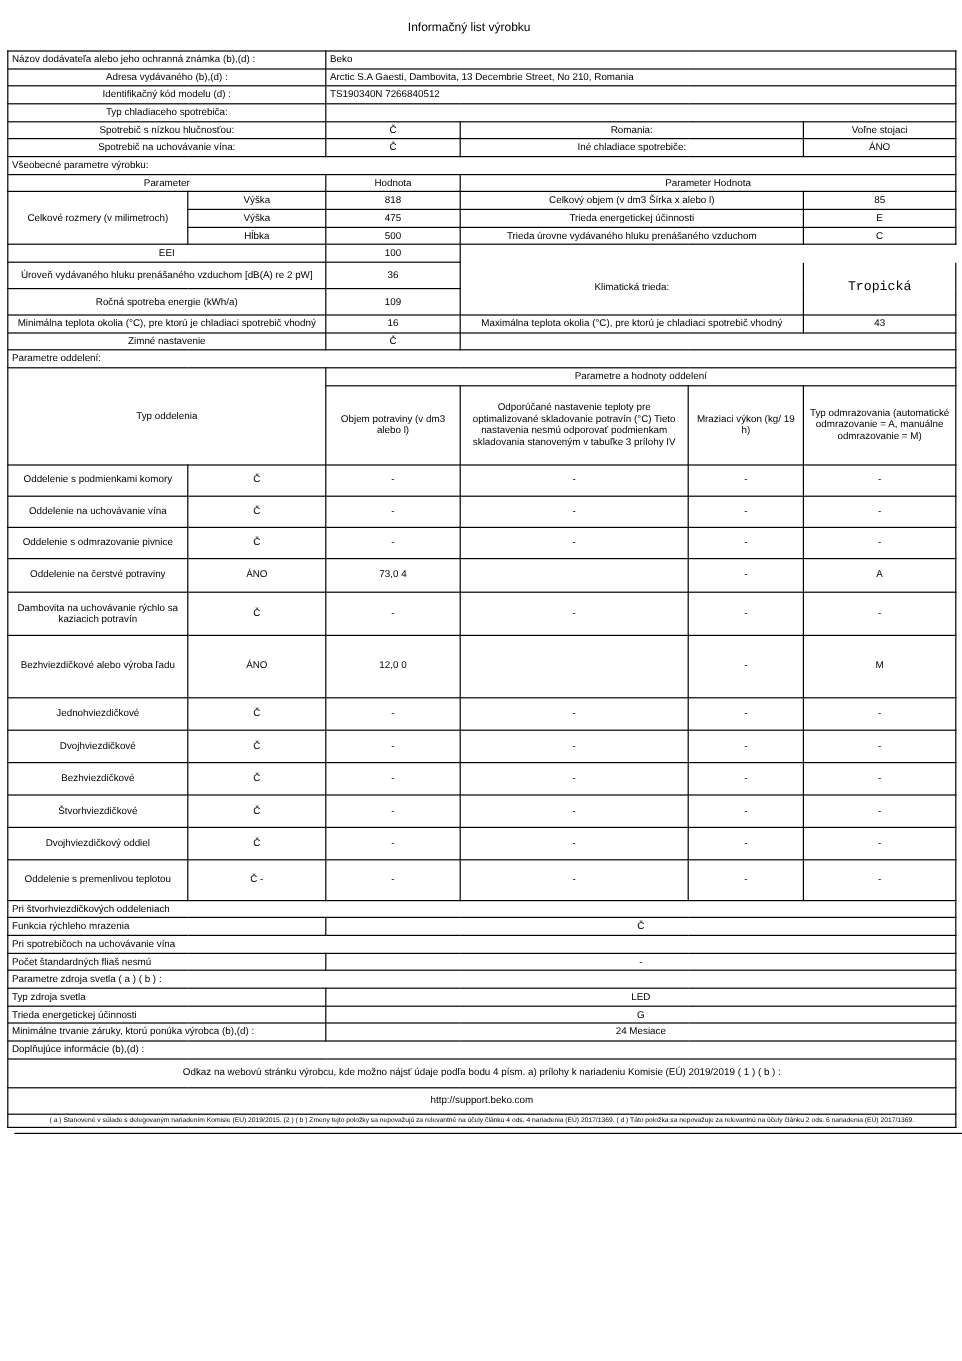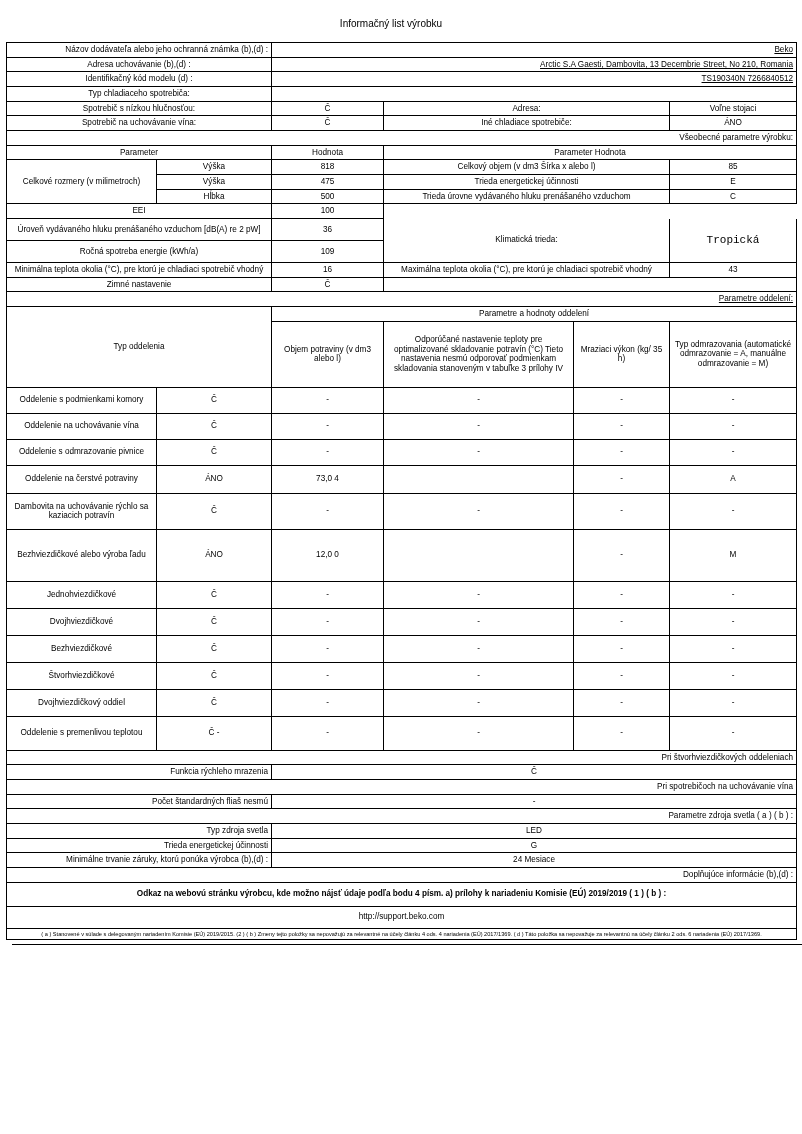--- a/index.html
+++ b/index.html
@@ -30,24 +30,24 @@
     width: 790px;
     table-layout: fixed;
   }
   table.sheet td {
     border: 1px solid #000;
     padding: 2px 3px;
     vertical-align: middle;
     line-height: 1.18;
   }
   .c { text-align: center; }
-  .l { text-align: right; }
-  .b { font-weight: bold; }
+  .l { text-align: left; }
+  .b { font-weight: normal; }
   .nb { border: none !important; }
-  .pad-l { padding-left: 5px; text-decoration: underline; }
+  .pad-l { padding-left: 5px; }
   .tall { height: 22px; }
   .big { font-size: 11px; }
   .foot {
     font-size: 5.6px;
     text-align: center;
     line-height: 1.45;
     padding: 4px 14px;
   }
   .bottombar {
     width: 790px;
@@ -72,36 +72,36 @@
       <col style="width:96px">
       <col style="width:127px">
     </colgroup>
 
     <tbody>
         <tr>
       <td colspan="2" class="l">Názov dodávateľa alebo jeho ochranná známka (b),(d) :</td>
       <td colspan="4" class="l pad-l">Beko</td>
     </tr>
     <tr>
-      <td colspan="2" class="c">Adresa uchovávanie (b),(d) :</td>
+      <td colspan="2" class="c">Adresa vydávaného (b),(d) :</td>
       <td colspan="4" class="l pad-l">Arctic S.A  Gaesti, Dambovita, 13 Decembrie Street, No 210, Romania</td>
     </tr>
     <tr>
       <td colspan="2" class="c">Identifikačný kód modelu (d) :</td>
       <td colspan="4" class="l pad-l">TS190340N 7266840512</td>
     </tr>
     <tr>
       <td colspan="2" class="c">Typ chladiaceho spotrebiča:</td>
       <td colspan="4" class="l pad-l"></td>
     </tr>
 
     <tr>
       <td colspan="2" class="c">Spotrebič s nízkou hlučnosťou:</td>
       <td class="c">Č</td>
-      <td colspan="2" class="c">Adresa:</td>
+      <td colspan="2" class="c">Romania:</td>
       <td class="c">Voľne stojaci</td>
     </tr>
     <tr>
       <td colspan="2" class="c">Spotrebič na uchovávanie vína:</td>
       <td class="c">Č</td>
       <td colspan="2" class="c">Iné chladiace spotrebiče:</td>
       <td class="c">ÁNO</td>
     </tr>
 
     <tr>
@@ -164,21 +164,21 @@
     <tr>
       <td colspan="6" class="l pad-l">Parametre oddelení:</td>
     </tr>
     <tr>
       <td colspan="2" rowspan="2" class="c">Typ oddelenia</td>
       <td colspan="4" class="c">Parametre a hodnoty oddelení</td>
     </tr>
     <tr>
       <td class="c" style="height:66px">Objem potraviny (v dm3 alebo l)</td>
       <td class="c">Odporúčané nastavenie teploty pre optimalizované skladovanie potravín (°C) Tieto nastavenia nesmú odporovať podmienkam skladovania stanoveným v tabuľke 3 prílohy IV</td>
-      <td class="c">Mraziaci výkon (kg/ 35 h)</td>
+      <td class="c">Mraziaci výkon (kg/ 19 h)</td>
       <td class="c">Typ odmrazovania (automatické odmrazovanie = A, manuálne odmrazovanie = M)</td>
     </tr>
 
     <tr>
       <td class="c" style="height:26px">Oddelenie s podmienkami komory</td>
       <td class="c">Č</td>
       <td class="c">-</td>
       <td class="c">-</td>
       <td class="c">-</td>
       <td class="c">-</td>

